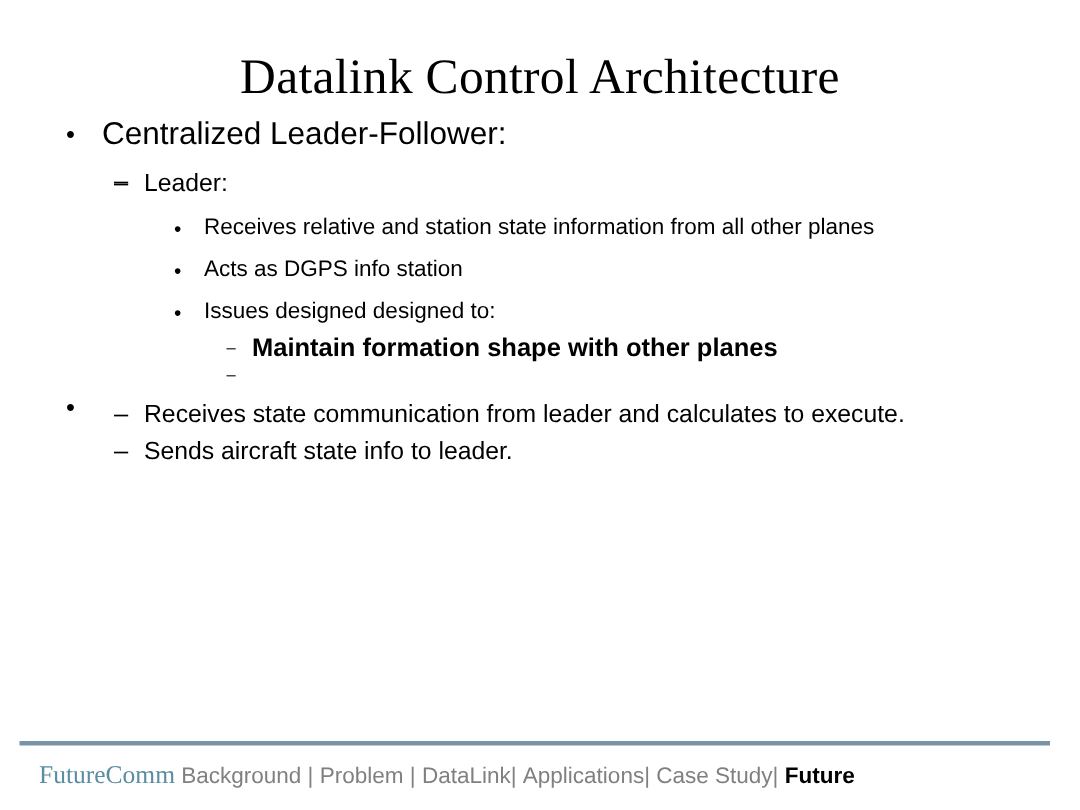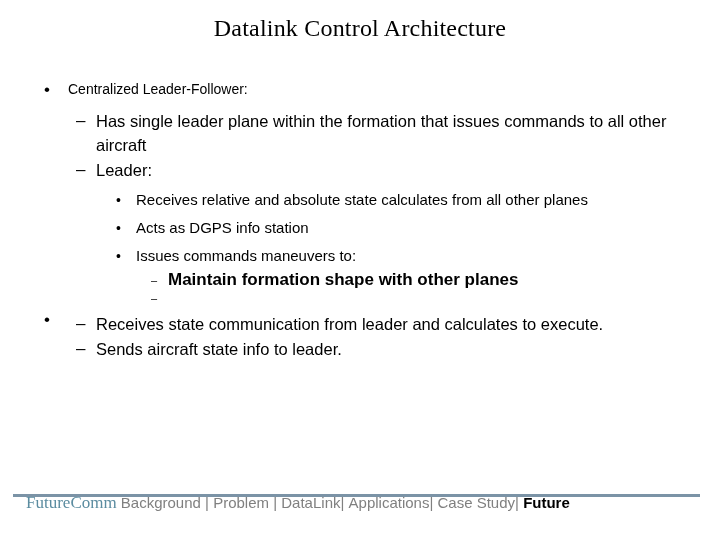--- a/index.html
+++ b/index.html
@@ -19,25 +19,25 @@
   .slide {
     position: relative;
     width: 720px;
     height: 540px;
   }
 
   
   .slide-title {
     position: absolute;
     left: 0;
-    top: 8px;
+    top: 32px;
     width: 720px;
     text-align: center;
     font-family: "Liberation Serif", serif;
-    font-size: 24px;
+    font-size: 33px;
     line-height: 40px;
     letter-spacing: 0.2px;
     color: #000000;
     white-space: nowrap;
   }
 
   
   .body-area {
     position: absolute;
     left: 0;
@@ -64,21 +64,21 @@
   .lvl1 { margin-bottom: 2px; }
   .lvl1 .marker {
     left: 44px;
     font-size: 17px;
     line-height: 27px;
     top: 0;
   }
   .lvl1 .btext {
     margin-left: 68px;
     margin-right: 12px;
-    font-size: 14px;
+    font-size: 21px;
     line-height: 27px;
   }
 
   
   .lvl2 { margin-bottom: 1px; }
   .lvl2 .marker {
     left: 76px;
     font-size: 17px;
     line-height: 24px;
     top: 0;
@@ -130,21 +130,21 @@
     left: 13px;
     top: 494px;
     width: 687px;
     height: 3px;
     background: #7b93a6;
   }
 
   .footer-nav {
     position: absolute;
     left: 26px;
-    top: 492px;
+    top: 506px;
     width: 680px;
     font-size: 15px;
     line-height: 22px;
     white-space: nowrap;
   }
 
   .brand {
     font-family: "Liberation Serif", serif;
     font-size: 17px;
     color: #5b8ca0;
@@ -176,43 +176,42 @@
 
     <div class="bullet-row lvl1">
       <span class="marker">•</span>
       <span class="btext">Centralized Leader-Follower:</span>
     </div>
 
     <div class="gap-small"></div>
 
     <div class="bullet-row lvl2">
       <span class="marker">–</span>
-      <span class="btext">Has single leader plane within the formation that issues commands to all other aircraft</span>
     </div>
 
     <div class="bullet-row lvl2">
       <span class="marker">–</span>
       <span class="btext">Leader:</span>
     </div>
 
     <div class="gap-small"></div>
 
     <div class="bullet-row lvl3">
       <span class="marker">•</span>
-      <span class="btext">Receives relative and absolute state calculates from all other planes</span>
+      <span class="btext">Receives relative and station state information from all other planes</span>
     </div>
 
     <div class="bullet-row lvl3">
       <span class="marker">•</span>
       <span class="btext">Acts as DGPS info station</span>
     </div>
 
     <div class="bullet-row lvl3">
       <span class="marker">•</span>
-      <span class="btext">Issues commands maneuvers to:</span>
+      <span class="btext">Issues designed designed to:</span>
     </div>
 
     <div class="bullet-row lvl4">
       <span class="marker">–</span>
       <span class="btext">Maintain formation shape with other planes</span>
     </div>
 
     <div class="bullet-row lvl4">
       <span class="marker">–</span>
     </div>

